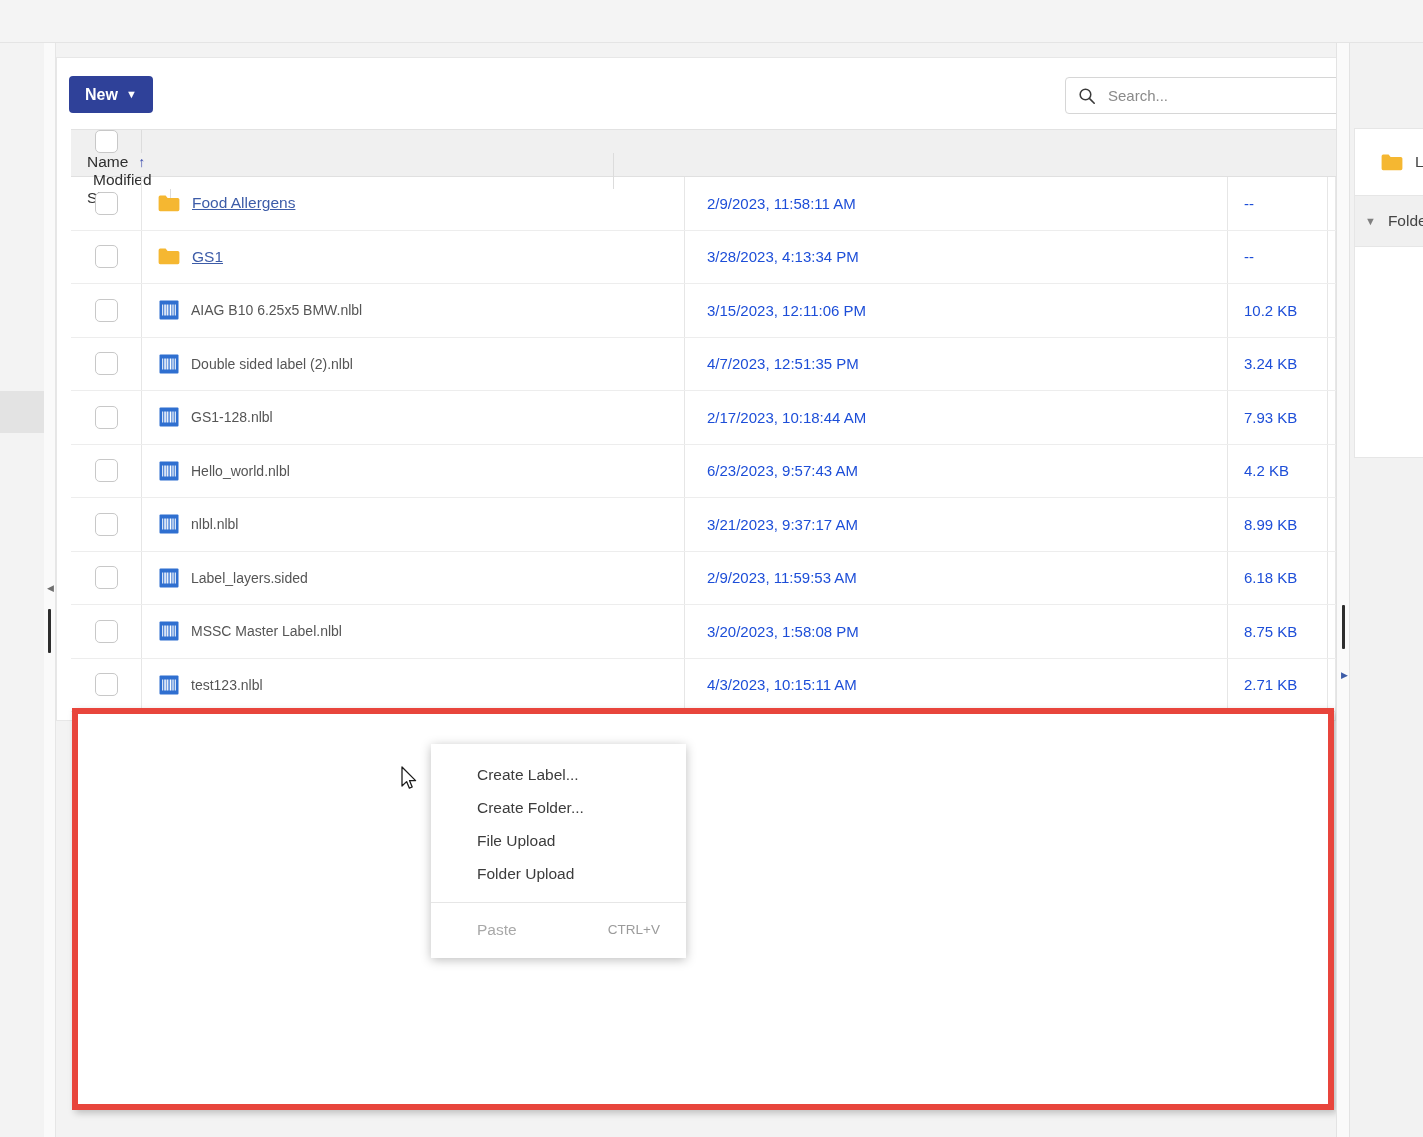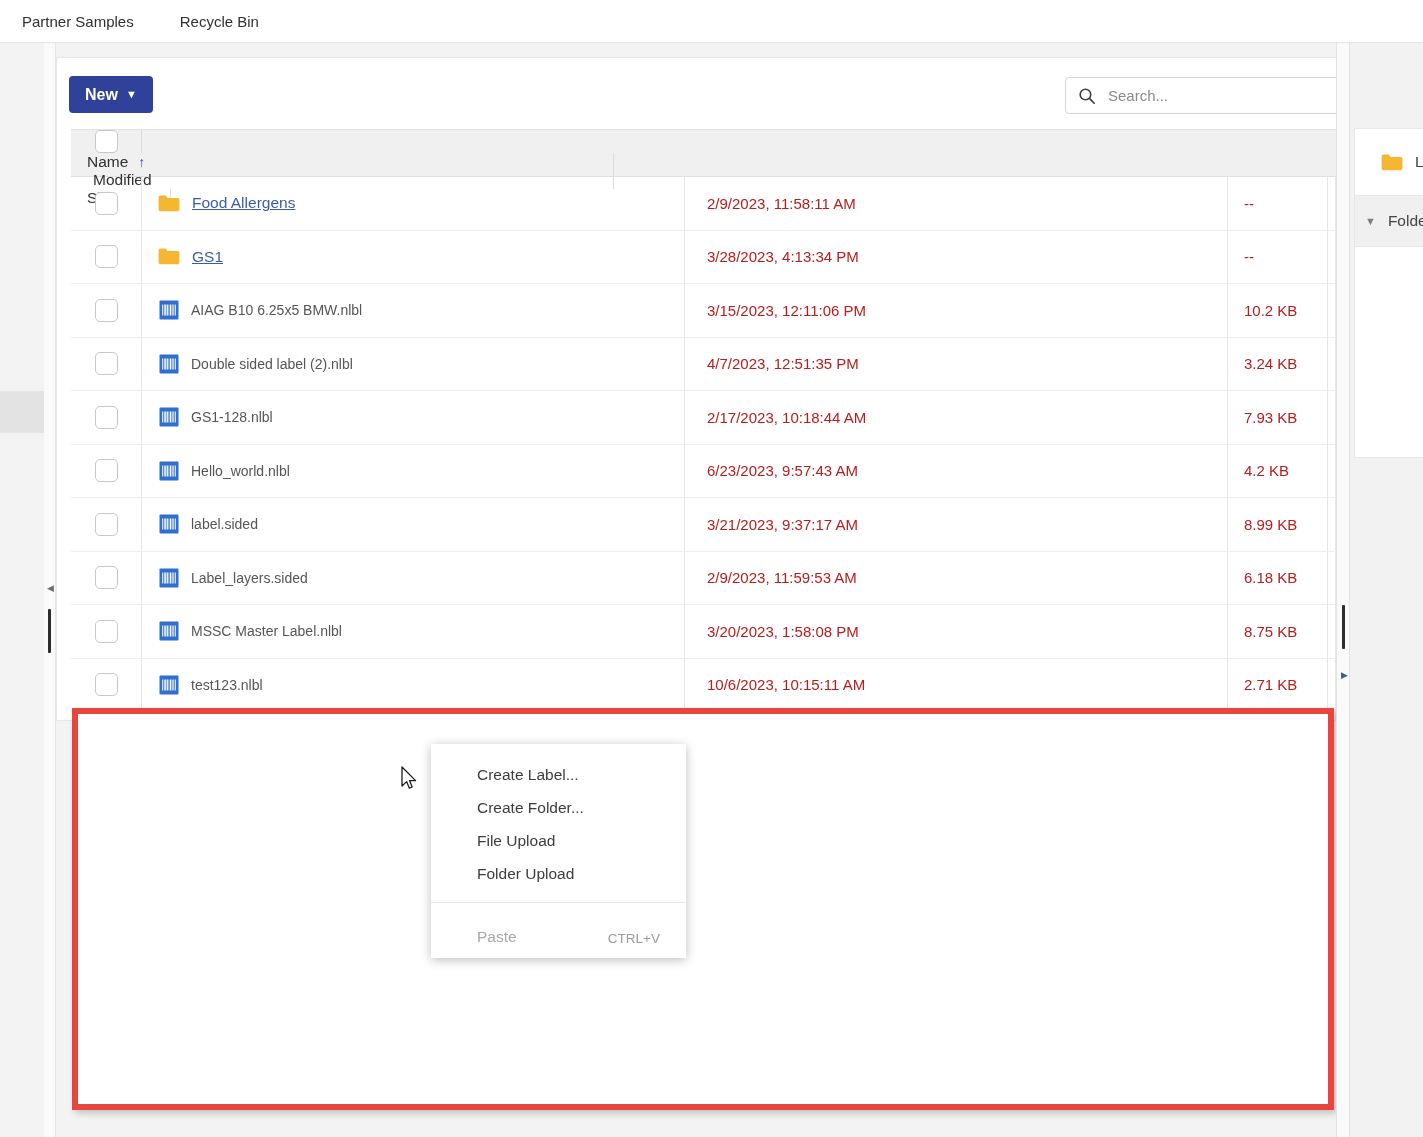--- a/index.html
+++ b/index.html
@@ -121,21 +121,21 @@
     cursor:pointer;
   }
 
   .folder-icon { width:22px; height:17px; flex:none; margin-right:12px; }
   .label-icon  { width:20px; height:20px; flex:none; margin-right:12px; margin-left:1px; }
 
   .folder-link {
     font-size:15.5px; color:#3d5ca8; text-decoration:underline; cursor:pointer;
   }
   .file-name { font-size:14px; color:#555555; }
-  .cell-text { font-size:15px; color:#b91c1c; }
+  .cell-text { font-size:15px; color:#1d4ed8; }
 
   
   .dropzone-outline {
     position:absolute; left:72px; top:708px; width:1262px; height:402px;
     border:6px solid #e8453c; background:#ffffff;
     box-shadow: 3px 3px 7px rgba(0,0,0,0.22);
   }
 
   
   .ctx-menu {
@@ -143,21 +143,21 @@
     background:#ffffff;
     box-shadow: 0 2px 10px rgba(0,0,0,0.26);
     padding: 14px 0 12px 0;
   }
   .ctx-item {
     height:33px; display:flex; align-items:center;
     padding: 0 26px 0 46px; font-size:15.5px; color:#3c3c3c; cursor:pointer;
     justify-content:space-between;
   }
   .ctx-sep { height:1px; background:#e6e6e6; margin: 12px 0 10px 0; }
-  .ctx-item.disabled { color:#a8a8a8; cursor:default;align-items:flex-end; }
+  .ctx-item.disabled { color:#a8a8a8; cursor:default; }
   .ctx-shortcut { font-size:13.5px; color:#9b9b9b; }
 
   
   .right-splitter {
     position:absolute; left:1336px; top:43px; width:14px; height:1094px;
     background:#fafafa; border-left:1px solid #e3e3e3; border-right:1px solid #e3e3e3;
   }
   .right-panel {
     position:absolute; left:1350px; top:43px; width:73px; height:1094px;
     background:#f2f2f2;
@@ -179,24 +179,20 @@
   .rp-chevron { color:#808080; font-size:11px; margin-right:12px; }
 
   
   .cursor { position:absolute; left:401px; top:766px; width:18px; height:26px; }
 </style>
 </head>
 <body>
 
 <div id="root">
 
-  <div class="topbar">
-    <div class="tab">Partner Samples</div>
-    <div class="tab">Recycle Bin</div>
-  </div>
   <div class="topbar-underline"></div>
 
   <div class="page-bg"></div>
 
   <div class="left-rail">
     <div class="left-rail-chip"></div>
   </div>
   <div class="splitter-left">
     <div class="splitter-handle-bar" style="left:4px; top:566px;"></div>
     <div class="splitter-arrow" style="left:3px; top:541px;">◀</div>
@@ -393,21 +389,21 @@
                 <rect x="3.2" y="4.5" width="1" height="11" fill="#ffffff"></rect>
                 <rect x="5" y="4.5" width="0.7" height="11" fill="#ffffff"></rect>
                 <rect x="6.2" y="4.5" width="1.2" height="11" fill="#ffffff"></rect>
                 <rect x="8" y="4.5" width="0.9" height="11" fill="#ffffff"></rect>
                 <rect x="9.6" y="4.5" width="0.7" height="11" fill="#ffffff"></rect>
                 <rect x="11" y="4.5" width="1.2" height="11" fill="#ffffff"></rect>
                 <rect x="12.8" y="4.5" width="0.8" height="11" fill="#ffffff"></rect>
                 <rect x="14.4" y="4.5" width="0.7" height="11" fill="#ffffff"></rect>
                 <rect x="15.8" y="4.5" width="1" height="11" fill="#ffffff"></rect>
               </svg>
-              <span class="file-name">label.sided</span>
+              <span class="file-name">nlbl.nlbl</span>
             </div>
             <div class="c-mod">
               <span class="cell-text">3/21/2023, 9:37:17 AM</span>
             </div>
             <div class="c-size">
               <span class="cell-text">8.99 KB</span>
             </div>
             <div class="c-tail"></div>
           </div>
           <div class="tbl-row">
@@ -477,21 +473,21 @@
                 <rect x="8" y="4.5" width="0.9" height="11" fill="#ffffff"></rect>
                 <rect x="9.6" y="4.5" width="0.7" height="11" fill="#ffffff"></rect>
                 <rect x="11" y="4.5" width="1.2" height="11" fill="#ffffff"></rect>
                 <rect x="12.8" y="4.5" width="0.8" height="11" fill="#ffffff"></rect>
                 <rect x="14.4" y="4.5" width="0.7" height="11" fill="#ffffff"></rect>
                 <rect x="15.8" y="4.5" width="1" height="11" fill="#ffffff"></rect>
               </svg>
               <span class="file-name">test123.nlbl</span>
             </div>
             <div class="c-mod">
-              <span class="cell-text">10/6/2023, 10:15:11 AM</span>
+              <span class="cell-text">4/3/2023, 10:15:11 AM</span>
             </div>
             <div class="c-size">
               <span class="cell-text">2.71 KB</span>
             </div>
             <div class="c-tail"></div>
           </div>
         </div>
     </div>
   </div>
 

